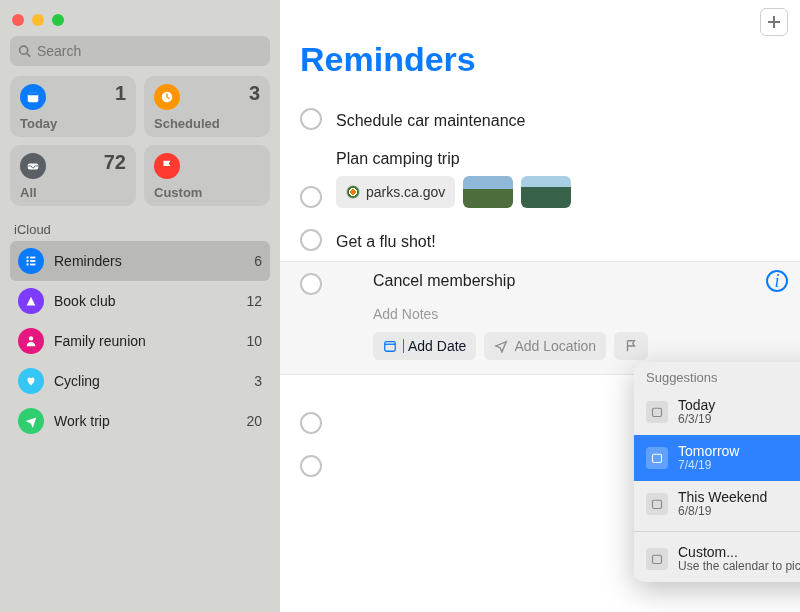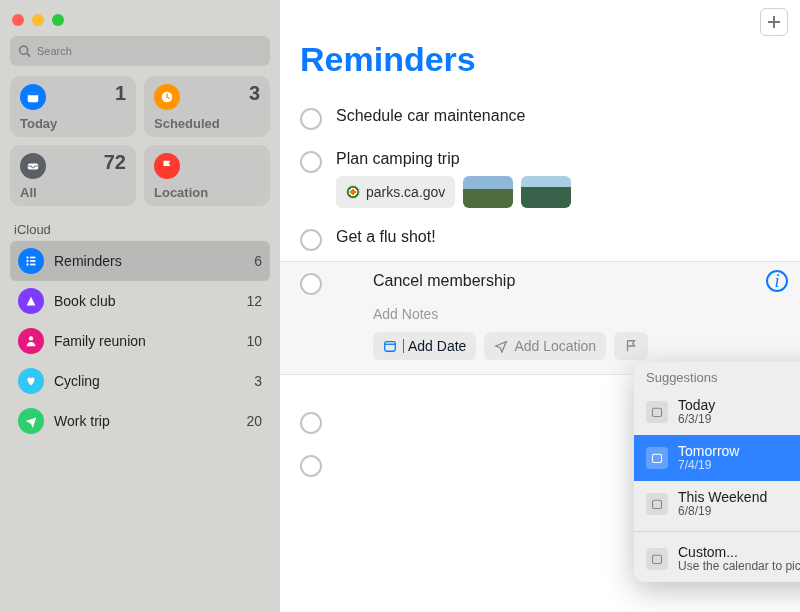--- a/index.html
+++ b/index.html
@@ -19,21 +19,21 @@
   .traffic { display: flex; gap: 8px; padding: 6px 2px 10px 2px; }
   .traffic span { width: 12px; height: 12px; border-radius: 50%; display:inline-block; }
   .tl-red { background:#ff5f57; } .tl-yellow{background:#febc2e;} .tl-green{background:#28c840;}
   .search {
     background:#c1c1bf; border-radius:7px; height:30px;
     display:flex; align-items:center; padding:0 8px; color:#7a7a78;
     margin-bottom:10px;
   }
   .search svg { width:14px; height:14px; margin-right:6px; }
   .search input {
-    border:none; background:transparent; outline:none; font-size:11px;
+    border:none; background:transparent; outline:none; font-size:14px;
     color:#6d28d9; width:100%;
   }
   .smart-grid {
     display:grid; grid-template-columns:1fr 1fr; gap:8px; margin-bottom:10px;
   }
   .smart {
     background:#c8c8c6; border-radius:10px; padding:8px 10px 6px 10px;
     position:relative; cursor:pointer;
   }
   .smart .icon {
@@ -66,21 +66,21 @@
   .add-btn {
     position:absolute; top:8px; right:12px; width:28px; height:28px;
     border:1px solid #d0d0d0; border-radius:6px; display:flex;
     align-items:center; justify-content:center; color:#666; cursor:pointer;
     background:#fff;
   }
   .title {
     font-size:34px; font-weight:800; color:#0a7bff; margin:30px 0 18px 0;
   }
   .task {
-    display:flex; align-items:flex-start; padding:10px 0;
+    display:flex; align-items:flex-end; padding:10px 0;
   }
   .task + .task { }
   .radio {
     width:22px; height:22px; border:2px solid #c4c4c4; border-radius:50%;
     margin-right:14px; flex:none; margin-top:1px; cursor:pointer; background:#fff;
   }
   .task-body { flex:1; }
   .task-title { font-size:16px; color:#222; }
   .attachments { display:flex; gap:8px; margin-top:8px; }
   .chip {
@@ -188,21 +188,21 @@
         <div class="count">72</div>
         <div class="label">All</div>
       </div>
       <div class="smart">
         <div class="icon" style="background:#ff3b30">
           <svg width="14" height="14" viewBox="0 0 16 16">
               <path d="M4 2v12M4 2h8l-2 3 2 3H4" fill="#fff"></path>
             </svg>
         </div>
         <div class="count"></div>
-        <div class="label">Location</div>
+        <div class="label">Custom</div>
       </div>
     </div>
 
     <div class="section-title">iCloud</div>
 
     <div>
       <div class="list-row selected">
         <div class="dot" style="background:#0a7bff">
           <svg width="14" height="14" viewBox="0 0 16 16">
               <circle cx="4" cy="4" r="1.3" fill="#fff"></circle>

